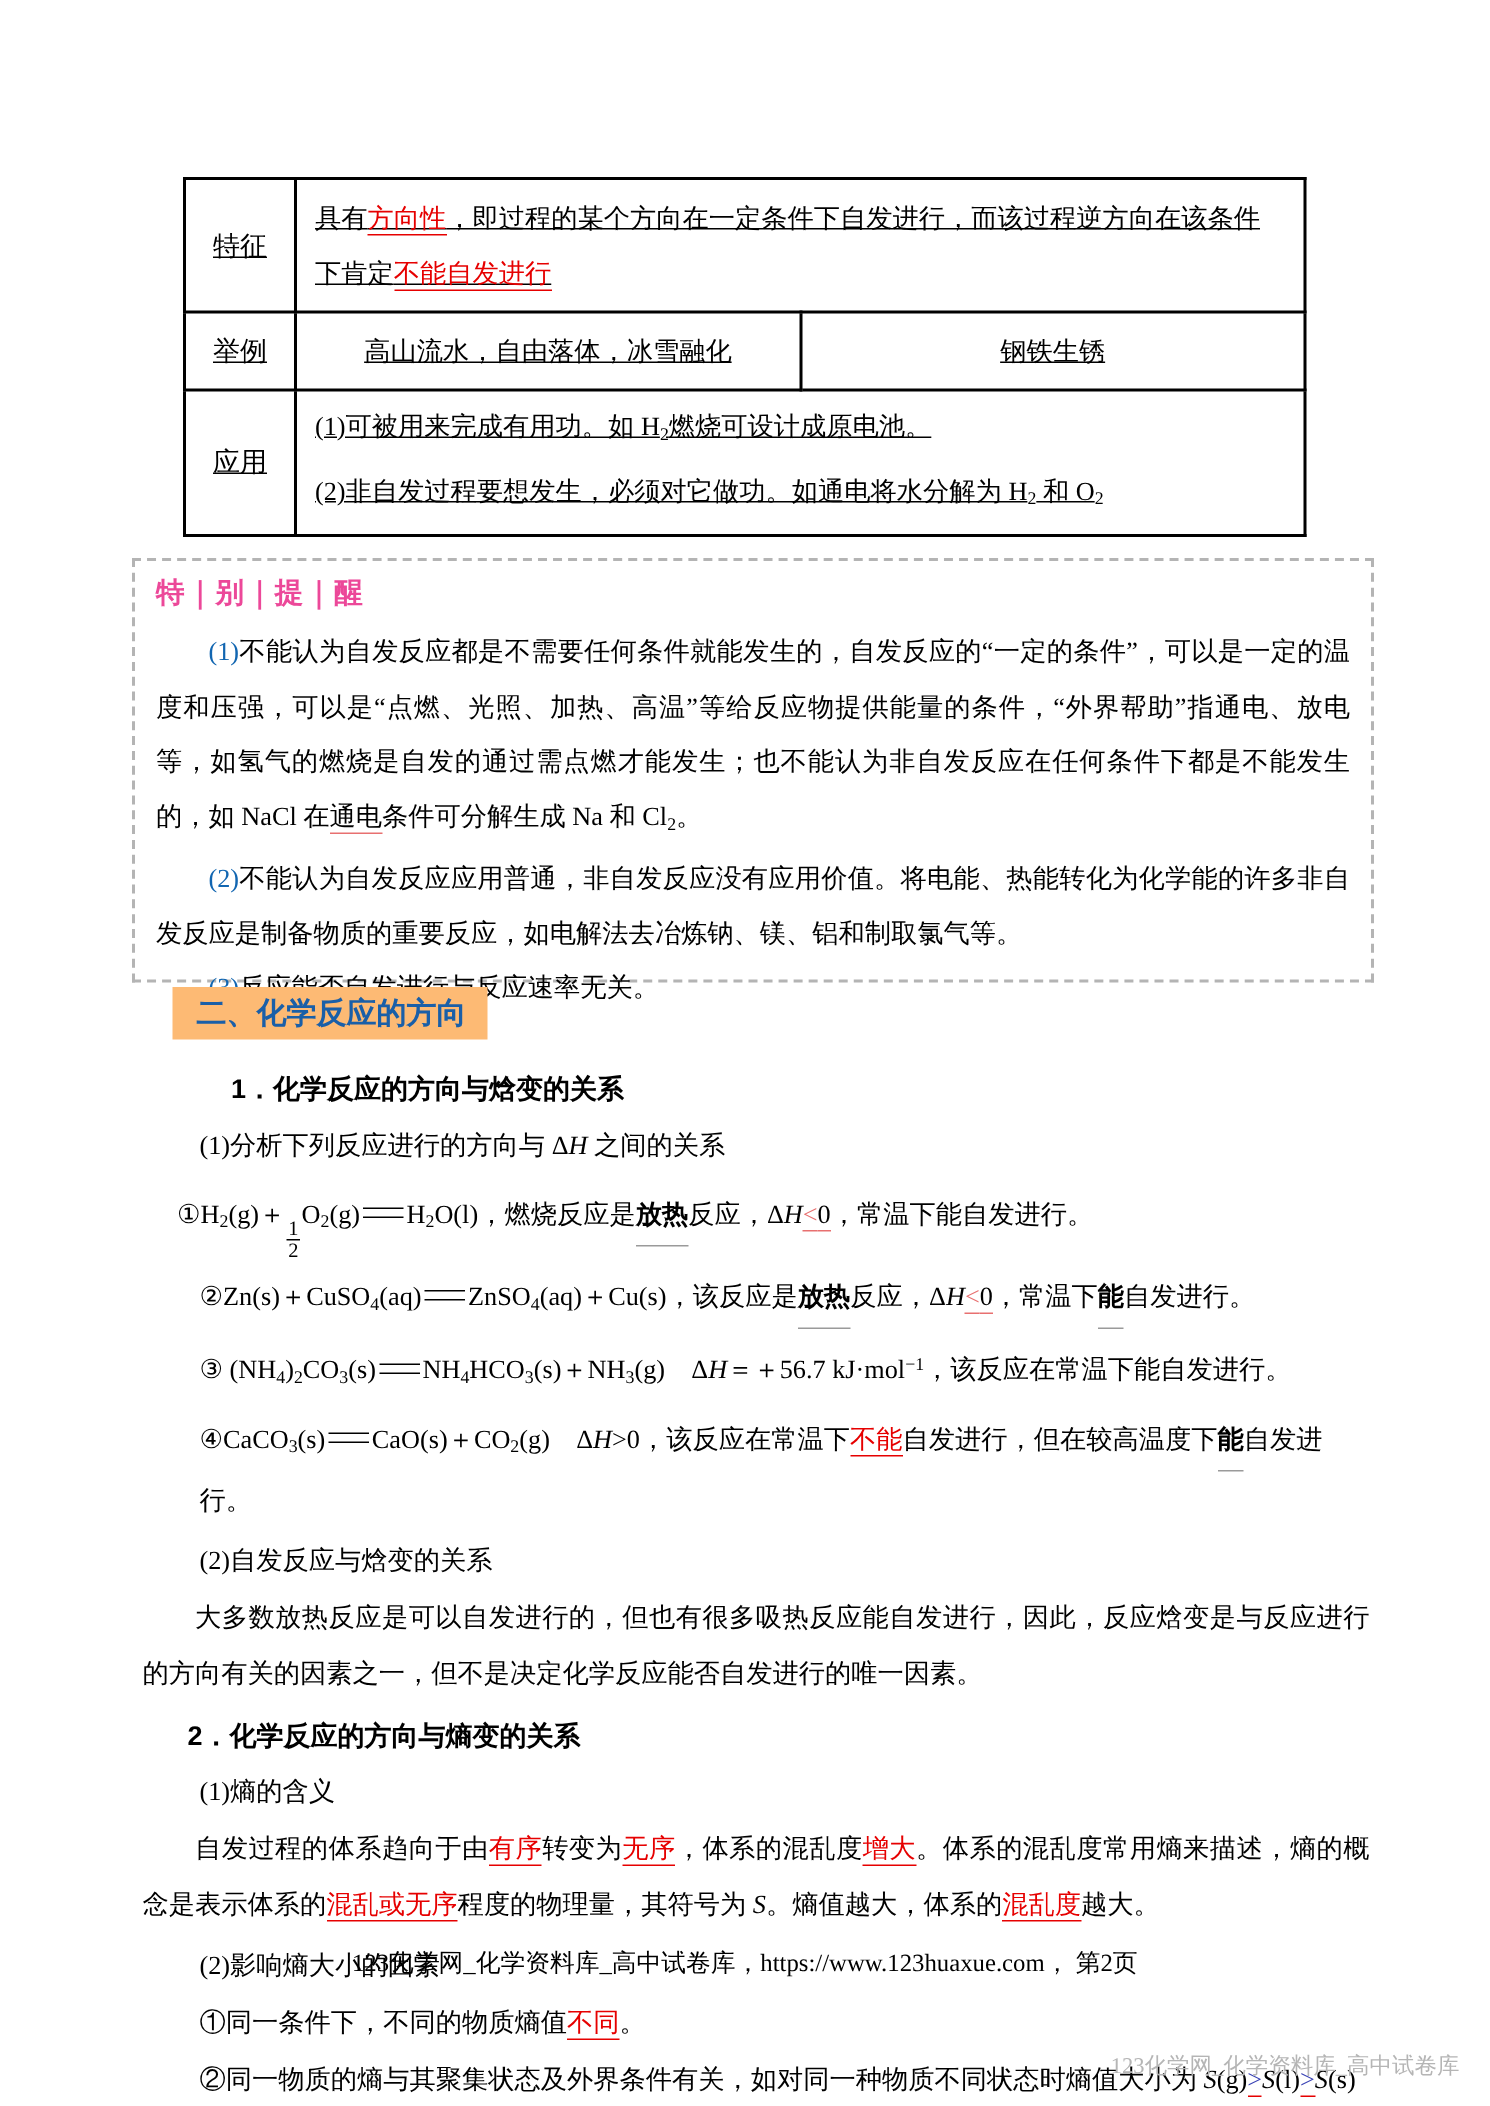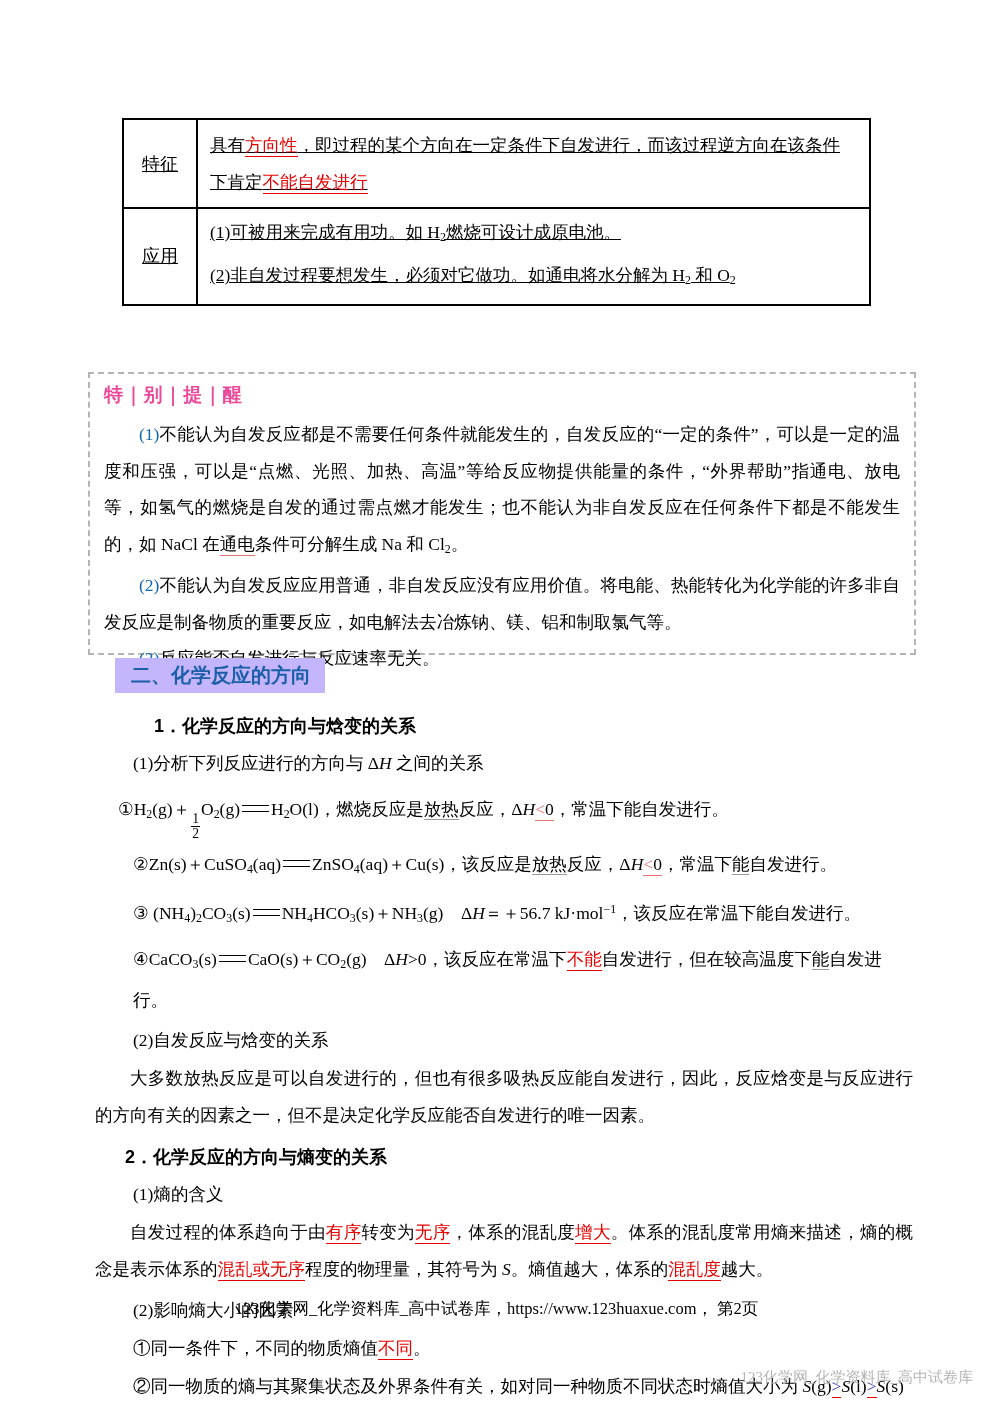--- a/index.html
+++ b/index.html
@@ -16,38 +16,38 @@
 
   
   .reminder{position:absolute;left:88px;top:372px;width:828px;height:283px;box-sizing:border-box;
             border:2px dashed #b4b4b4;padding:6px 14px 0 14px;}
   .reminder .ttl{color:#ec4899;font-weight:bold;font-size:19px;letter-spacing:1px;
                  font-family:"Liberation Sans","DejaVu Sans",sans-serif;margin:2px 0 8px 0;}
   .reminder p{margin:0;line-height:36.5px;text-align:justify;text-indent:2em;font-size:17.5px;}
   .reminder .num{color:#1266b1;}
 
   
-  .sec2{position:absolute;left:115px;top:658px;display:inline-block;background:#c4b5fd;
+  .sec2{position:absolute;left:115px;top:658px;display:inline-block;background:#fdba74;
         color:#1a5fa8;font-weight:bold;font-size:20px;padding:4px 14px 4px 16px;
         font-family:"Liberation Sans","DejaVu Sans",sans-serif;}
 
   
   .bodyflow{position:absolute;left:95px;top:703px;width:818px;}
   .bodyflow .hb{font-weight:bold;font-size:18px;margin:8px 0 0 59px;line-height:30px;
                 font-family:"Liberation Sans","DejaVu Sans",sans-serif;}
   .bodyflow .ln{margin:6px 0 0 38px;line-height:32px;}
   .bodyflow .eqln{margin:4px 0 0 38px;line-height:36px;}
   .bodyflow .eq1ln{margin:4px 0 0 23px;line-height:52px;}
   .bodyflow .par{margin:4px 0 0 0;line-height:37px;text-indent:2em;text-align:justify;}
 
   
   .ru{color:#e60000;border-bottom:1.5px solid #e60000;padding-bottom:1px;}
   .bru{border-bottom:1.5px solid #e87070;padding-bottom:1px;}
   .rlt{color:#e87070;border-bottom:1.5px solid #e87070;padding-bottom:1px;}
-  .gu{border-bottom:1.5px solid #9a9a9a;padding-bottom:0;}
+  .gu{border-bottom:1.5px solid #9a9a9a;padding-bottom:11px;font-weight:bold;}
   .gtu{color:#3a43b5;border-bottom:1.5px solid #e60000;padding-bottom:1px;}
   .sub{font-size:0.68em;vertical-align:-0.28em;}
   .sup{font-size:0.68em;vertical-align:0.5em;}
   .i{font-style:italic;}
   .frac{display:inline-flex;flex-direction:column;align-items:center;vertical-align:-0.55em;
         font-size:0.78em;line-height:1.08;margin:0 1px;}
   .frac .fd{border-top:1px solid #000;padding:0 1px;}
   .eqsign{display:inline-block;width:27px;height:7px;border-top:1.6px solid #000;
           border-bottom:1.6px solid #000;box-sizing:border-box;margin:0 2px;vertical-align:3px;}
 
@@ -58,20 +58,25 @@
 </head>
 <body>
 
 <div class="page">
 
   <table class="spn">
     <tbody>
         <tr class="r1">
       <td class="lbl">特征</td>
       <td class="cnt" colspan="2"><span>具有</span><span class="ru">方向性</span><span>，即过程的某个方向在一定条件下自发进行，而该过程逆方向在该条件下肯定</span><span class="ru">不能自发进行</span></td>
+    </tr>
+    <tr class="r2">
+      <td class="lbl">举例</td>
+      <td style="width:375px;">高山流水，自由落体，冰雪融化</td>
+      <td>钢铁生锈</td>
     </tr>
     <tr class="r3">
       <td class="lbl">应用</td>
       <td class="cnt" colspan="2">
         <div><span>(1)可被用来完成有用功。如 H</span><span class="sub">2</span><span>燃烧可设计成原电池。</span></div>
         <div><span>(2)非自发过程要想发生，必须对它做功。如通电将水分解为 H</span><span class="sub">2</span><span> 和 O</span><span class="sub">2</span></div>
       </td>
     </tr>
   </tbody>
     </table>

